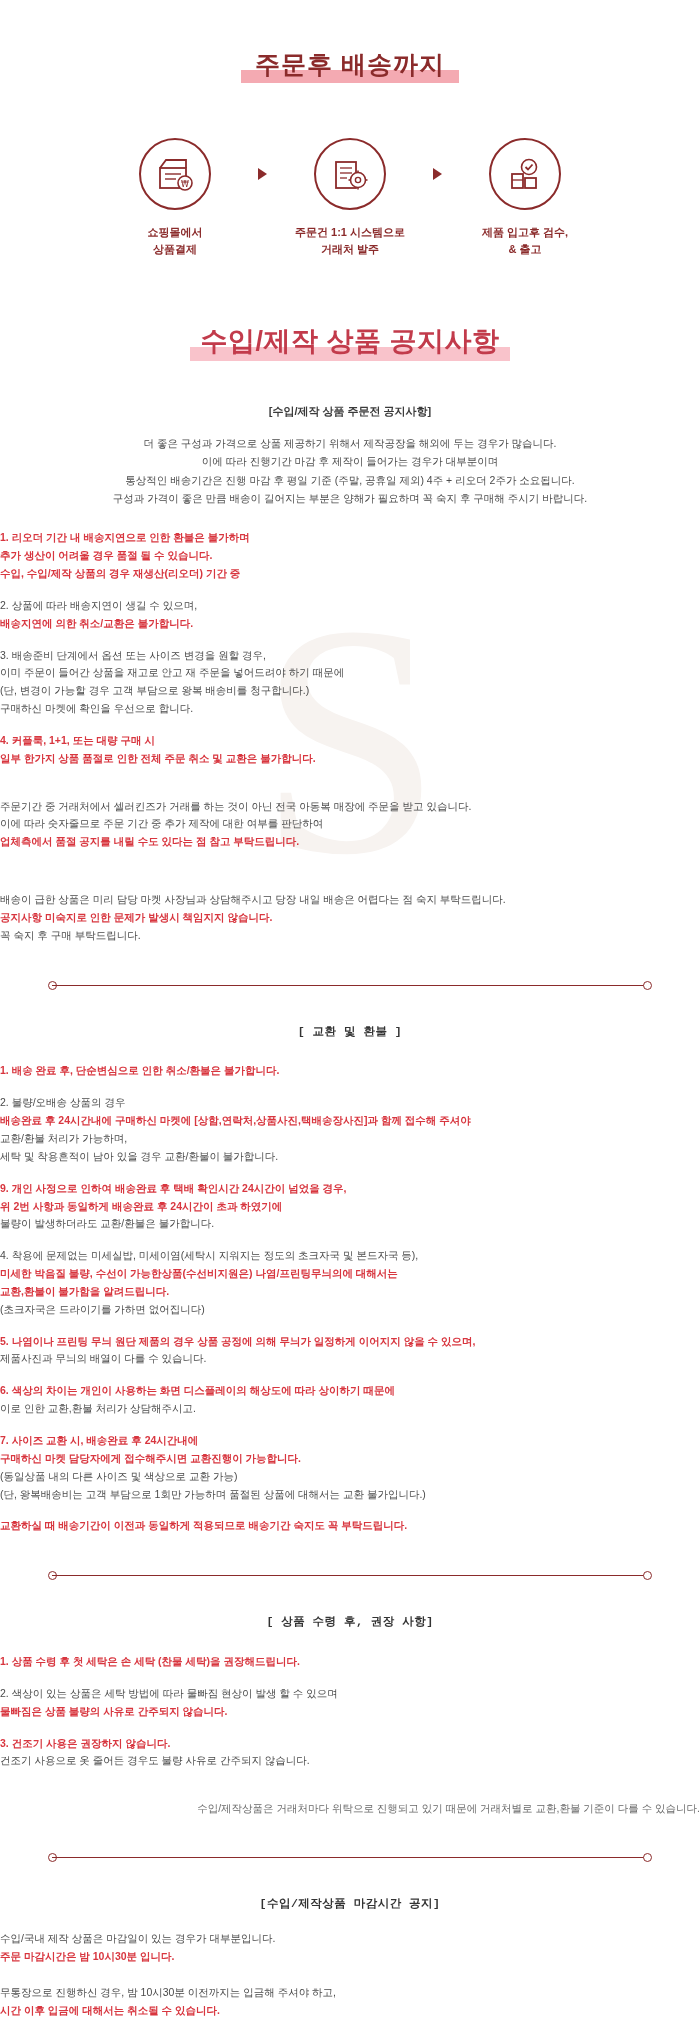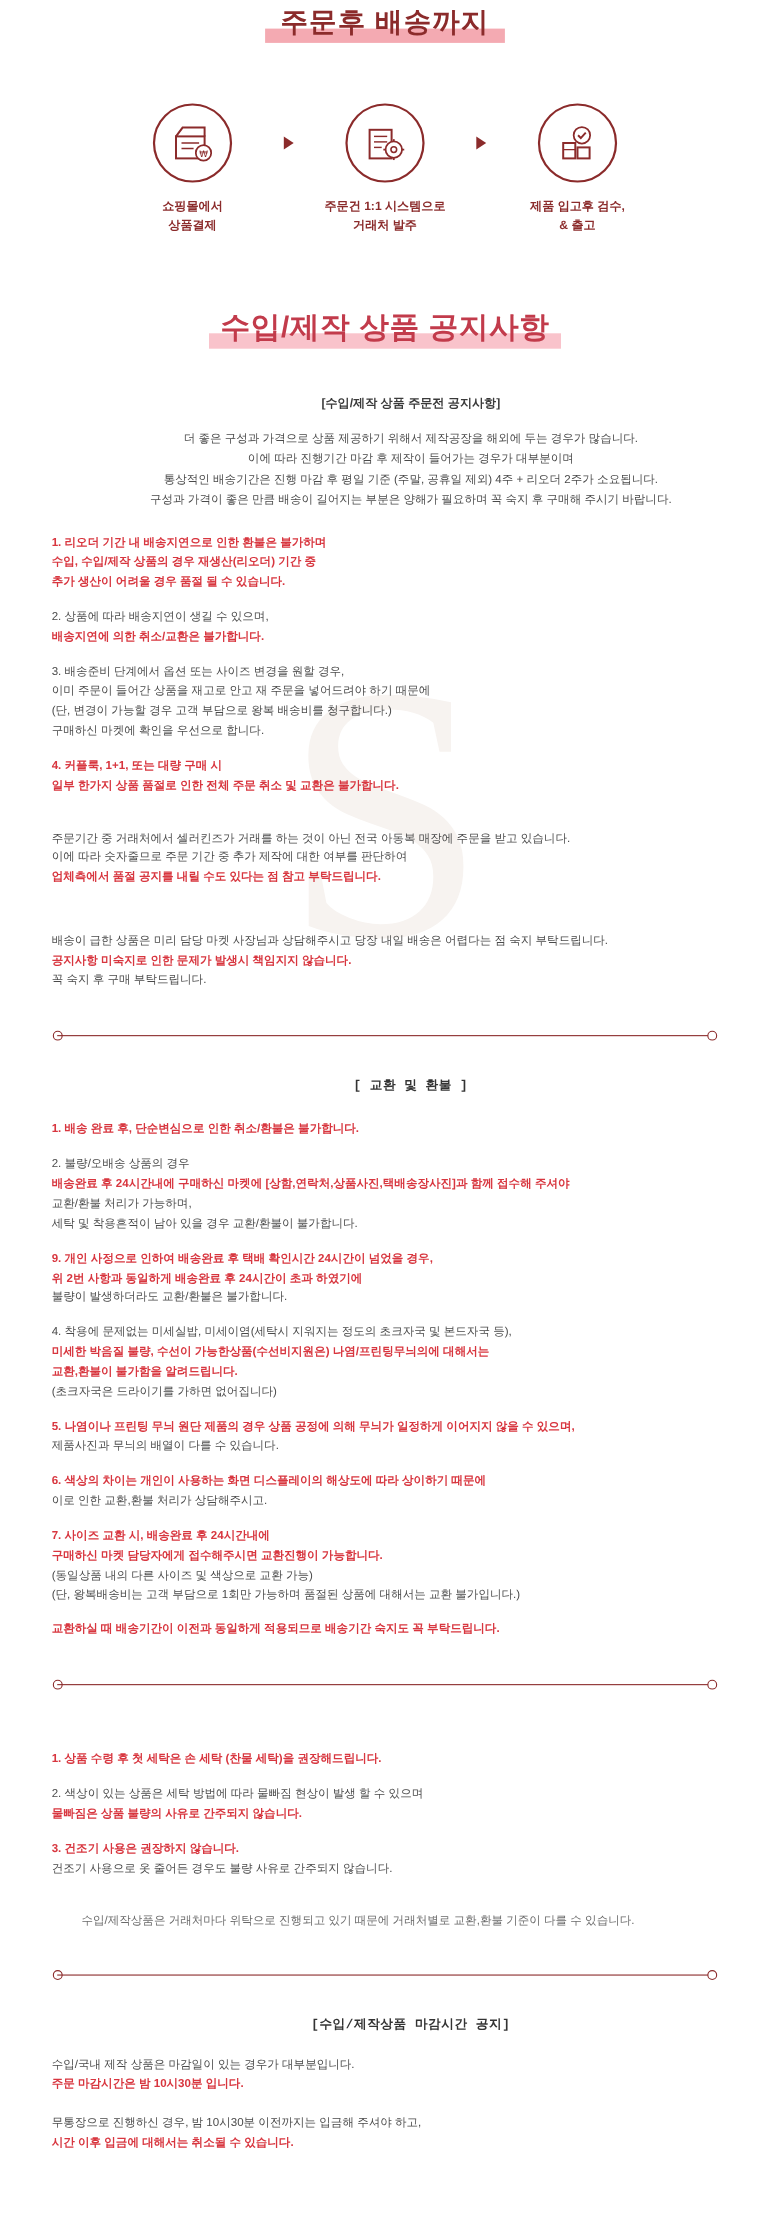--- a/index.html
+++ b/index.html
@@ -26,21 +26,21 @@
     font-family: "Liberation Serif", serif;
     z-index: 0;
     text-align: center;
     line-height: 360px;
     user-select: none;
   }
 
   .content { position: relative; z-index: 2; }
 
   
-  .banner-wrap { text-align: center; }
+  .banner-wrap { text-align: center; padding-top: 44px; }
   .banner {
     display: inline-block;
     position: relative;
     font-size: 25px;
     font-weight: bold;
     letter-spacing: 1px;
     color: #8b2b2b;
     padding: 1px 14px 2px 14px;
   }
   .banner-hl {
@@ -98,21 +98,21 @@
   }
   .sec-title-hl {
     position: absolute;
     left: 0; right: 0; bottom: 2px;
     height: 14px;
     background: #f9c3cb;
     z-index: -1;
   }
 
   
-  .block { text-align: center; padding-left: 47px; }
+  .block { text-align: center; }
   .h { font-weight: bold; color: #3a3a3a; font-size: 11px; }
   .p { margin: 0; }
   .sp-14 { height: 14px; }
   .sp-18 { height: 18px; }
   .sp-22 { height: 22px; }
   .sp-30 { height: 30px; }
   .sp-40 { height: 40px; }
   .red { color: #d8363f; font-weight: bold; }
 
   .body-text { line-height: 1.75; }
@@ -142,21 +142,21 @@
 
   .bracket-title {
     text-align: center;
     font-weight: bold;
     color: #333;
     font-size: 11.5px;
     letter-spacing: 0.5px;
     font-family: Liberation Mono, monospace;
   }
   .item { text-align: left; line-height: 1.7; }
-  .note { text-align: left; color: #6a6a6a; margin-left: 27px; }
+  .note { text-align: right; color: #6a6a6a; }
 </style>
 </head>
 <body>
 
 <div class="page">
 
   <div class="watermark">S</div>
 
   <div class="content">
 
@@ -241,22 +241,22 @@
         <p class="p">더 좋은 구성과 가격으로 상품 제공하기 위해서 제작공장을 해외에 두는 경우가 많습니다.</p>
         <p class="p">이에 따라 진행기간 마감 후 제작이 들어가는 경우가 대부분이며</p>
         <p class="p">통상적인 배송기간은 진행 마감 후 평일 기준 (주말, 공휴일 제외) 4주 + 리오더 2주가 소요됩니다.</p>
         <p class="p">구성과 가격이 좋은 만큼 배송이 길어지는 부분은 양해가 필요하며 꼭 숙지 후 구매해 주시기 바랍니다.</p>
       </div>
 
       <div class="sp-22"></div>
 
       <div class="item">
         <p class="p red">1. 리오더 기간 내 배송지연으로 인한 환불은 불가하며</p>
+        <p class="p red">추가 생산이 어려울 경우 품절 될 수 있습니다.</p>
         <p class="p red">수입, 수입/제작 상품의 경우 재생산(리오더) 기간 중</p>
-        <p class="p red">추가 생산이 어려울 경우 품절 될 수 있습니다.</p>
       </div>
       <div class="sp-14"></div>
       <div class="item">
         <p class="p">2. 상품에 따라 배송지연이 생길 수 있으며,</p>
         <p class="p red">배송지연에 의한 취소/교환은 불가합니다.</p>
       </div>
       <div class="sp-14"></div>
       <div class="item">
         <p class="p">3. 배송준비 단계에서 옵션 또는 사이즈 변경을 원할 경우,</p>
         <p class="p">이미 주문이 들어간 상품을 재고로 안고 재 주문을 넣어드려야 하기 때문에</p>
@@ -349,20 +349,21 @@
       </div>
     </div>
 
     <div class="divider">
       <div class="dot l"></div>
       <div class="line"></div>
       <div class="dot r"></div>
     </div>
 
     <div class="block">
+      <div class="bracket-title">[ 상품 수령 후, 권장 사항]</div>
       <div class="sp-22"></div>
 
       <div class="item">
         <p class="p red">1. 상품 수령 후 첫 세탁은 손 세탁 (찬물 세탁)을 권장해드립니다.</p>
       </div>
       <div class="sp-14"></div>
 
       <div class="item">
         <p class="p">2. 색상이 있는 상품은 세탁 방법에 따라 물빠짐 현상이 발생 할 수 있으며</p>
         <p class="p red">물빠짐은 상품 불량의 사유로 간주되지 않습니다.</p>

